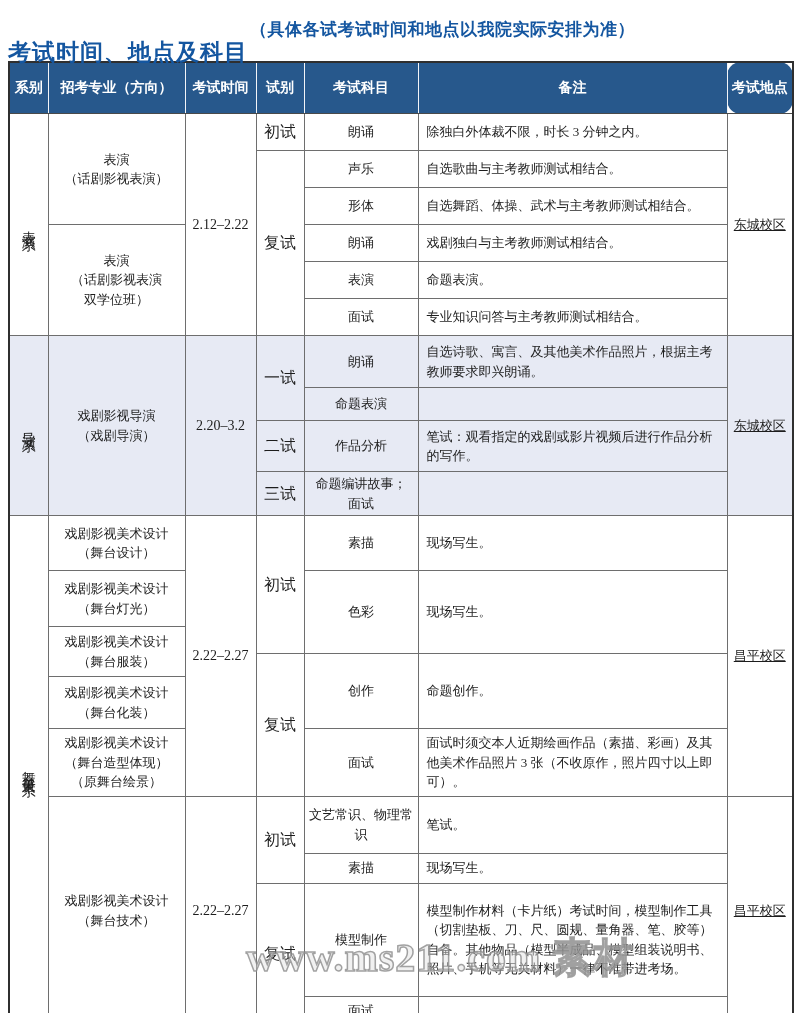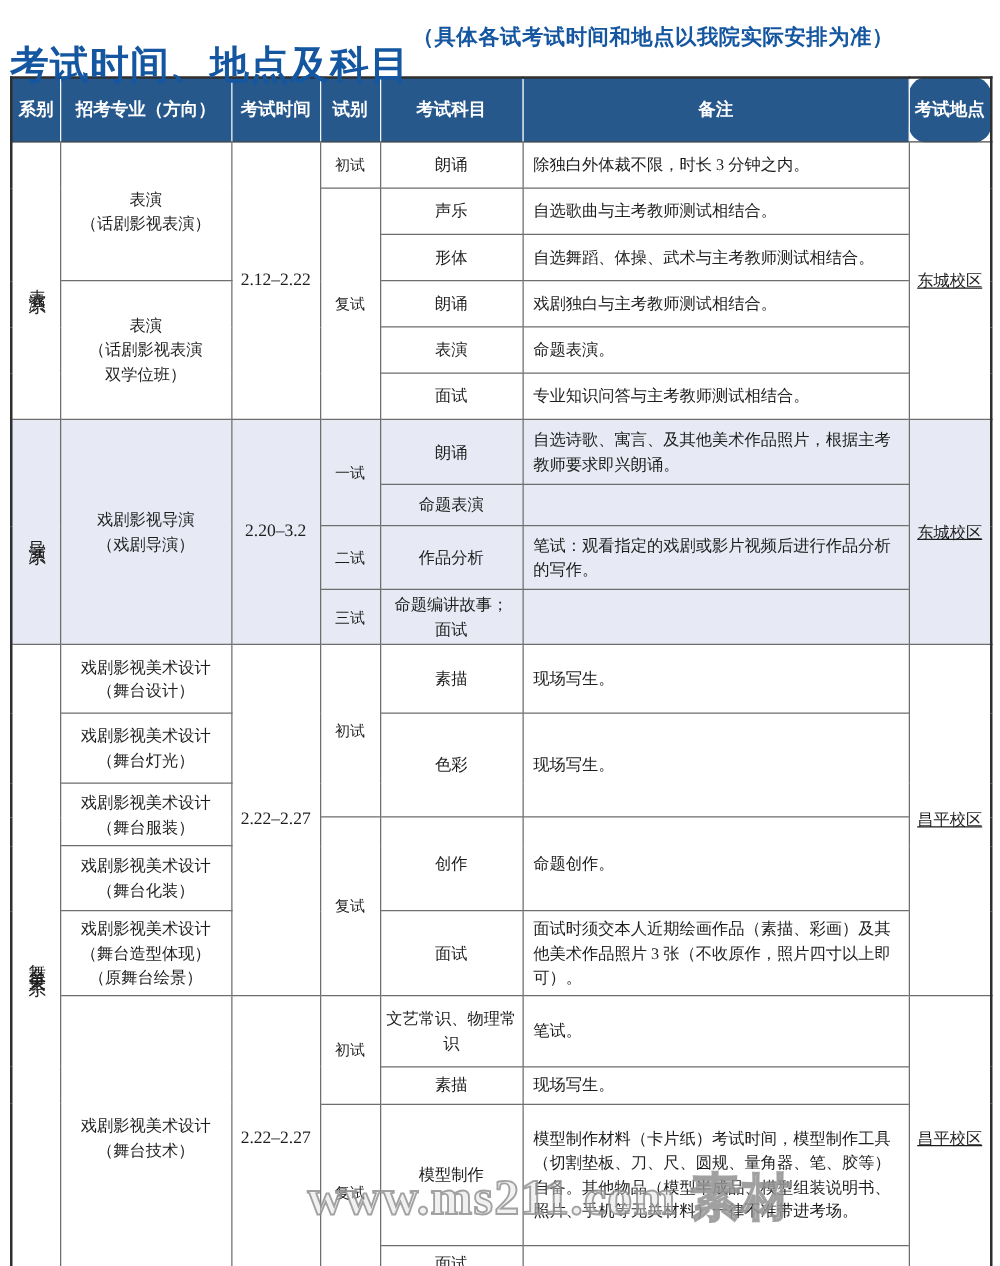--- a/index.html
+++ b/index.html
@@ -14,21 +14,21 @@
   }
   .title-row {
     display: flex;
     align-items: center;
     margin: 10px 0 0 8px;
     height: 38px;
     font-family: "Liberation Sans", "DejaVu Sans", sans-serif;
     font-weight: bold;
     color: #1456a0;
   }
-  .title-main { font-size: 31px; letter-spacing: 1px; margin-top: 46px; }
+  .title-main { font-size: 23px; letter-spacing: 1px; margin-top: 46px; }
   .title-paren { font-size: 17px; margin-left: 2px; letter-spacing: 0.5px; }
 
   table.exam-table {
     margin: 13px 0 0 8px;
     width: 784px;
     border-collapse: collapse;
     table-layout: fixed;
     border: 2px solid #2f2f2f;
   }
   thead tr { height: 33px; }
@@ -57,21 +57,21 @@
   .vert {
     display: inline-block;
     writing-mode: vertical-lr;
     text-orientation: upright;
     letter-spacing: 3px;
     font-size: 14px;
   }
   td.major { white-space: pre-line; }
   td.subject { white-space: pre-line; margin-left: 32px; }
   td.time { font-size: 14px; }
-  td.round { font-size: 12px; margin-top: 36px; }
+  td.round { font-size: 16px; margin-top: 36px; }
   td.loc { font-size: 13px; text-decoration: underline; }
   td.note {
     text-align: left;
     padding: 4px 8px;
     line-height: 1.5;
   }
   .watermark {
     position: absolute;
     left: 246px;
     top: 930px;

